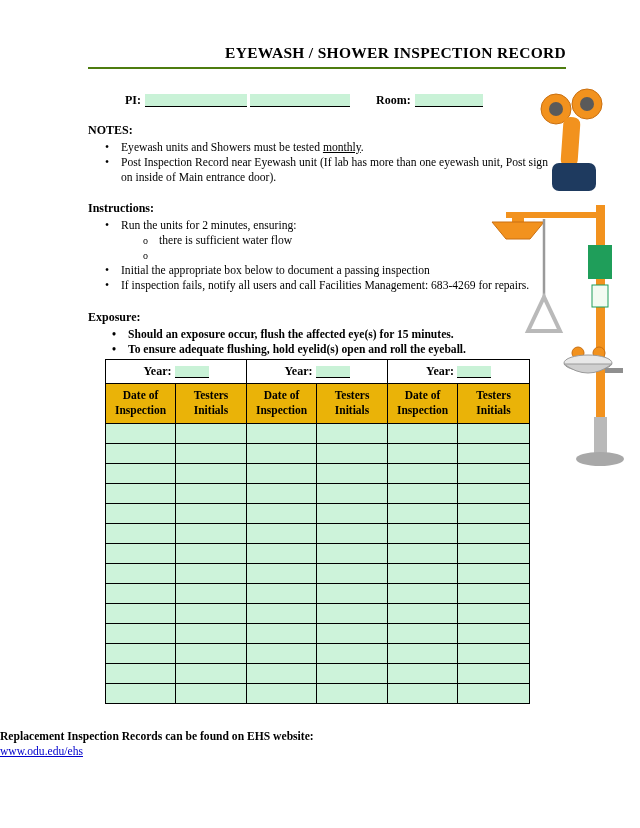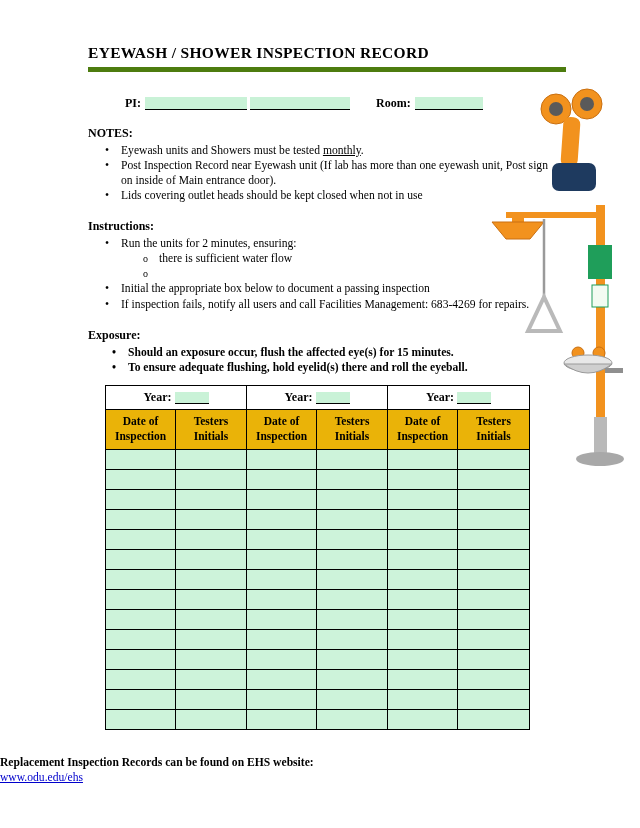--- a/index.html
+++ b/index.html
@@ -8,22 +8,22 @@
     width:640px; height:828px;
     font-family:"Liberation Serif", serif;
     color:#000;
   }
   .page { position:relative; width:640px; height:828px; overflow:hidden; background:#fff; }
   .content { position:relative; z-index:1; }
 
   
   .title-wrap {
     margin:44px 0 0 88px; width:478px;
-    border-bottom:5px solid #4d7c0f;
-    padding-bottom:5px; text-align:left;
+    border-bottom:2px solid #4d7c0f;
+    padding-bottom:5px; text-align:right;
   }
   .title-wrap h1 { font-size:15.5px; font-weight:bold; letter-spacing:.3px; display:inline; }
 
   
   .pi-row { margin:24px 0 0 125px; font-size:12px; font-weight:bold; }
   .blank {
     display:inline-block; background:#c9f2d7;
     border-bottom:1px solid #000; height:13px; vertical-align:text-bottom;
   }
   .pi-blank1 { width:102px; margin-left:4px; }
@@ -41,21 +41,21 @@
   .bullet { margin-left:105px; }
   .bbullet { margin-left:112px; font-weight:bold; }
   .subbullet { margin-left:143px; width:400px; }
   .marker { width:16px; flex:0 0 16px; }
   .bullet .marker::before, .bbullet .marker::before { content:"•"; }
   .subbullet .marker::before { content:"o"; font-size:10px; }
   .u { text-decoration:underline; }
 
   
   table.insp {
-    margin:10px 0 0 105px;
+    margin:2px 0 0 105px;
     border-collapse:collapse; table-layout:fixed; width:424px;
     border:1.6px solid #000;
     background:#fff;
   }
   table.insp th, table.insp td { border:1px solid #000; }
   th.year-th { height:24px; font-size:12px; font-weight:bold; background:#fff; }
   th.col-th { height:40px; font-size:11.5px; font-weight:bold; background:#eab308; line-height:1.3; padding:2px 0; }
   .g-end { border-right:1.8px solid #000 !important; }
   .year-blank {
     display:inline-block; width:34px; height:12px; margin-left:3px;
@@ -118,24 +118,20 @@
 
     <div class="sect-head first">NOTES:</div>
     <div class="bullet">
       <span class="marker"></span>
       <span><span>Eyewash units and Showers must be tested </span><span class="u">monthly</span><span>.</span></span>
     </div>
     <div class="bullet">
       <span class="marker"></span>
       <span>Post Inspection Record near Eyewash unit (If lab has more than one eyewash unit, Post sign on inside of Main entrance door).</span>
     </div>
-    <div class="bullet">
-      <span class="marker"></span>
-      <span>Lids covering outlet heads should be kept closed when not in use</span>
-    </div>
 
     <div class="sect-head">Instructions:</div>
     <div class="bullet">
       <span class="marker"></span>
       <span>Run the units for 2 minutes, ensuring:</span>
     </div>
     <div class="subbullet">
       <span class="marker"></span>
       <span>there is sufficient water flow</span>
     </div>
@@ -151,21 +147,21 @@
       <span>If inspection fails, notify all users and call Facilities Management: 683-4269 for repairs.</span>
     </div>
 
     <div class="sect-head">Exposure:</div>
     <div class="bbullet">
       <span class="marker"></span>
       <span>Should an exposure occur, flush the affected eye(s) for 15 minutes.</span>
     </div>
     <div class="bbullet">
       <span class="marker"></span>
-      <span>To ensure adequate flushing, hold eyelid(s) there and roll the eyeball.</span>
+      <span>To ensure adequate flushing, hold eyelid(s) open and roll the eyeball.</span>
     </div>
 
     <table class="insp">
       <colgroup>
         <col style="width:70px">
           <col style="width:71px">
           <col style="width:70px">
         <col style="width:71px">
           <col style="width:70px">
           <col style="width:72px">

